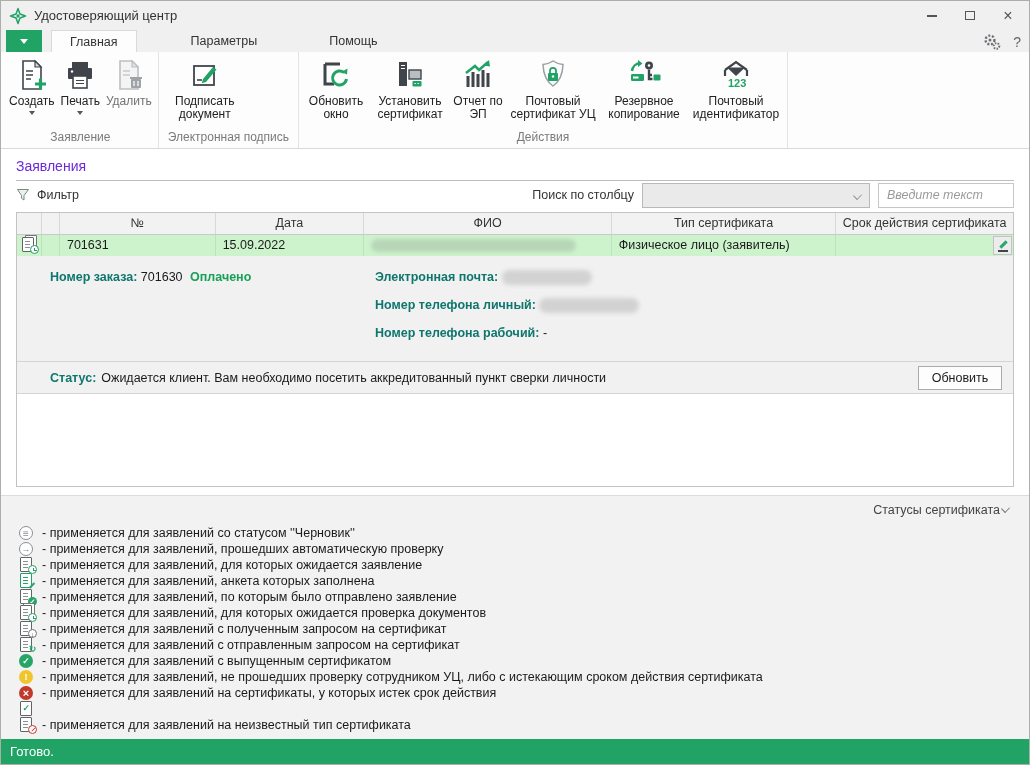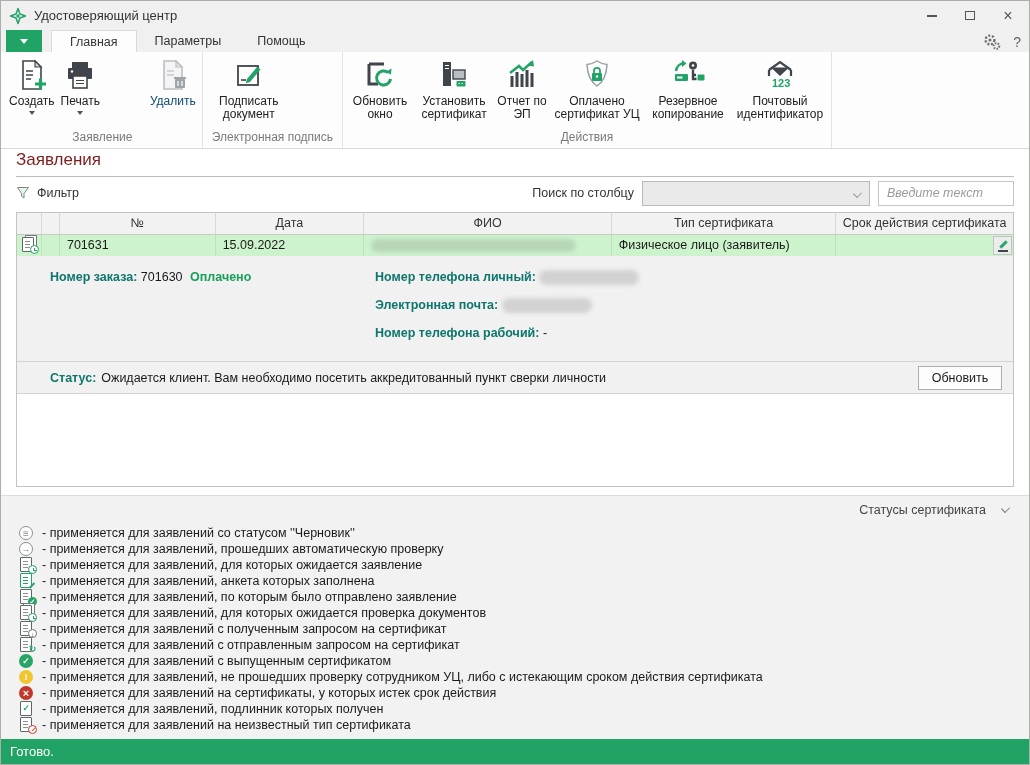--- a/index.html
+++ b/index.html
@@ -14,40 +14,40 @@
   .win-controls { margin-left:auto; display:flex; align-items:center; gap:24px; padding-right:6px; }
   .wc { width:14px; height:14px; display:flex; align-items:center; justify-content:center; color:#555; cursor:pointer; }
   .wc-min i { display:block; width:10px; height:2px; background:#555; }
   .wc-max i { display:block; width:10px; height:9px; border:1.5px solid #555; }
   .wc-close { font-size:16px; line-height:14px; }
 
   
   .tabrow { height:22px; background:#f0f0f0; display:flex; align-items:stretch; position:relative; flex:0 0 auto; }
   .menu-btn { width:36px; background:#21a366; display:flex; align-items:center; justify-content:center; margin-left:5px; cursor:pointer; }
   .menu-btn i { display:block; width:0; height:0; border-left:4px solid transparent; border-right:4px solid transparent; border-top:5px solid #fff; }
-  .tabs { display:flex; margin-left:9px; }
+  .tabs { display:flex; margin-left:9px;gap:36px; }
   .tab { padding:4px 18px 3px; color:#333; cursor:pointer; font-size:12.5px; }
   .tab.active { background:#fdfdfd; border:1px solid #d9d9d9; border-bottom:none; }
   .tabrow-right { position:absolute; right:8px; top:3px; display:flex; align-items:center; gap:10px; color:#666; }
   .help-glyph { font-size:14px; color:#666; cursor:pointer; }
 
   
   .ribbon { height:97px; background:#fdfdfd; border-bottom:1px solid #d9d9d9; display:flex; padding-left:2px; flex:0 0 auto; }
   .rgroup { display:flex; flex-direction:column; border-right:1px solid #e3e3e3; padding:2px 3px 0; }
   .rgroup.filler { flex:1; border-right:none; }
   .rgroup-buttons { flex:1; display:flex; align-items:flex-start; }
   .rb { display:flex; flex-direction:column; align-items:center; padding:4px 3px 0; text-align:center; font-size:12px; line-height:13px; color:#222; cursor:pointer; }
   .rb .ricon { width:34px; height:34px; margin-bottom:3px; }
   .rb .caret { width:0; height:0; border-left:3.5px solid transparent; border-right:3.5px solid transparent; border-top:4px solid #555; margin-top:3px; }
-  .rb.disabled { color:#0c4a6e; cursor:default;margin-left:44px; }
+  .rb.disabled { color:#737373; cursor:default; }
   .rgroup-label { text-align:center; color:#7a7a7a; font-size:12px; padding:3px 6px 4px; }
 
   
   .content { flex:1; background:#fff; display:flex; flex-direction:column; padding:0 15px; overflow:hidden; }
-  .page-title { font-size:17px; color:#7f1d1d; margin:1px 0 6px; }
+  .page-title { font-size:14px; color:#6d28d9; margin:9px 0 6px; }
   .title-rule { border-top:1px solid #bdbdbd; }
 
   .filter-row { height:36px; display:flex; align-items:center; }
   .filter-btn { display:flex; align-items:center; gap:7px; color:#333; cursor:pointer; }
   .search-area { margin-left:auto; display:flex; align-items:center; gap:8px; }
   .search-label { color:#333; }
   .search-select { width:228px; height:25px; background:#eaeaea; border:1px solid #b9b9b9; position:relative; cursor:default; }
   .search-select .chev { position:absolute; right:8px; top:8px; width:7px; height:7px; border-left:1.5px solid #909090; border-bottom:1.5px solid #909090; transform:rotate(-45deg) scale(1,.8); }
   .search-input { width:136px; height:25px; border:1px solid #c6c6c6; padding:0 8px; font-family:inherit; font-size:12.5px; outline:none; }
   .search-input::placeholder { font-style:italic; color:#9b9b9b; }
@@ -82,21 +82,21 @@
   .d-row { margin-bottom:13px; }
   .d-label { font-weight:bold; color:#0f766e; }
   .paid { font-weight:bold; color:#18a05a; margin-left:4px; }
 
   .status-row { background:#f1f1f1; border-top:1px solid #d4d4d4; border-bottom:1px solid #d4d4d4; height:33px; display:flex; align-items:center; padding:0 11px 0 33px; }
   .btn-refresh { margin-left:auto; min-width:84px; height:24px; background:#fdfdfd; border:1px solid #ababab; display:flex; align-items:center; justify-content:center; font-size:12.5px; padding:0 10px; cursor:pointer;text-align:right; }
   .empty-area { height:92px; background:#fff; }
 
   
   .legend { background:#f2f2f2; border-top:1px solid #dcdcdc; margin:8px -15px 0; padding:3px 18px 6px; flex:1; }
-  .legend-head { display:flex; justify-content:flex-end; align-items:center; gap:16px; color:#444; padding:4px 2px 8px; cursor:pointer; }
+  .legend-head { display:flex; justify-content:flex-end; align-items:center; gap:2px; color:#444; padding:4px 2px 8px; cursor:pointer; }
   .legend-head .chev { width:7px; height:7px; border-left:1.5px solid #707070; border-bottom:1.5px solid #707070; transform:rotate(-45deg) scale(1,.8); margin-top:-3px; }
   .lg-item { display:flex; align-items:center; gap:7px; height:16px; color:#1a1a1a; }
   .lg-ic { position:relative; width:16px; height:16px; flex:0 0 16px; }
 
   .ic-circle { position:absolute; left:0; top:1px; width:14px; height:14px; border-radius:50%; display:flex; align-items:center; justify-content:center; font-size:9px; line-height:9px; }
   .ic-circle.outline { border:1.5px solid #8b8f93; background:#fff; color:#8b8f93; }
   .ic-draft::after { content:"≡"; font-size:10px; }
   .ic-auto { color:#21a366; font-weight:bold; }
   .ic-auto::after { content:"→"; }
   .ic-solid { color:#fff; font-weight:bold; }
@@ -253,21 +253,21 @@
           </svg>
           <span>Отчет по ЭП</span>
         </div>
         <div class="rb" style="max-width:94px">
           <svg class="ricon" viewBox="0 0 34 34">
             <path d="M17 3c3 2 7 3.2 10 3.4-.3 9.6-3.4 17-10 21.6C10.6 23.4 7.3 16 7 6.4 10 6.2 14 5 17 3z" fill="none" stroke="#9aa0a5" stroke-width="1.5"></path>
             <rect x="12" y="15" width="10" height="8" rx="1" fill="#21a366"></rect>
             <path d="M14 15v-2.2a3 3 0 0 1 6 0V15" stroke="#21a366" stroke-width="1.8" fill="none"></path>
             <circle cx="17" cy="18.5" r="1.2" fill="#fff"></circle>
           </svg>
-          <span>Оплачено сертификат УЦ</span>
+          <span>Почтовый сертификат УЦ</span>
         </div>
         <div class="rb" style="max-width:88px">
           <svg class="ricon" viewBox="0 0 34 34">
             <path d="M5 13a9 9 0 0 1 8-8" stroke="#21a366" stroke-width="2.4" fill="none"></path>
             <path d="M11 2l4.5 3.5L11 9z" fill="#21a366"></path>
             <circle cx="22" cy="7.5" r="4" fill="#3f454b"></circle>
             <circle cx="22" cy="7.5" r="1.3" fill="#fff"></circle>
             <path d="M22 11.5V21h3.5M22 17h3" stroke="#3f454b" stroke-width="2.4" fill="none"></path>
             <rect x="4" y="16" width="13" height="7" rx="1.2" fill="#21a366"></rect>
             <rect x="6" y="18.5" width="5.5" height="2" fill="#fff"></rect>
@@ -343,26 +343,26 @@
       </div>
 
       <div class="details">
         <div class="d-left">
           <span class="d-label">Номер заказа:</span>
           <span>701630</span>
           <span class="paid">Оплачено</span>
         </div>
         <div class="d-right">
           <div class="d-row">
+            <span class="d-label">Электронная почта:</span>
+            <span class="blur-blob blob-email"></span>
+          </div>
+          <div class="d-row">
             <span class="d-label">Номер телефона личный:</span>
             <span class="blur-blob blob-phone"></span>
-          </div>
-          <div class="d-row">
-            <span class="d-label">Электронная почта:</span>
-            <span class="blur-blob blob-email"></span>
           </div>
           <div class="d-row">
             <span class="d-label">Номер телефона рабочий:</span>
             <span>-</span>
           </div>
         </div>
       </div>
 
       <div class="status-row">
         <span class="d-label">Статус:</span>
@@ -447,21 +447,20 @@
       <div class="lg-item">
         <span class="lg-ic">
             <span class="ic-circle ic-solid red"></span>
           </span>
         <span>- применяется для заявлений на сертификаты, у которых истек срок действия</span>
       </div>
       <div class="lg-item">
         <span class="lg-ic">
             <span class="ic-doc no-lines check-inside"></span>
           </span>
-        <span>- применяется для заявлений, подлинник которых получен</span>
       </div>
       <div class="lg-item">
         <span class="lg-ic">
             <span class="ic-doc"></span>
             <span class="badge badge-block"></span>
           </span>
         <span>- применяется для заявлений на неизвестный тип сертификата</span>
       </div>
     </div>
   </div>

